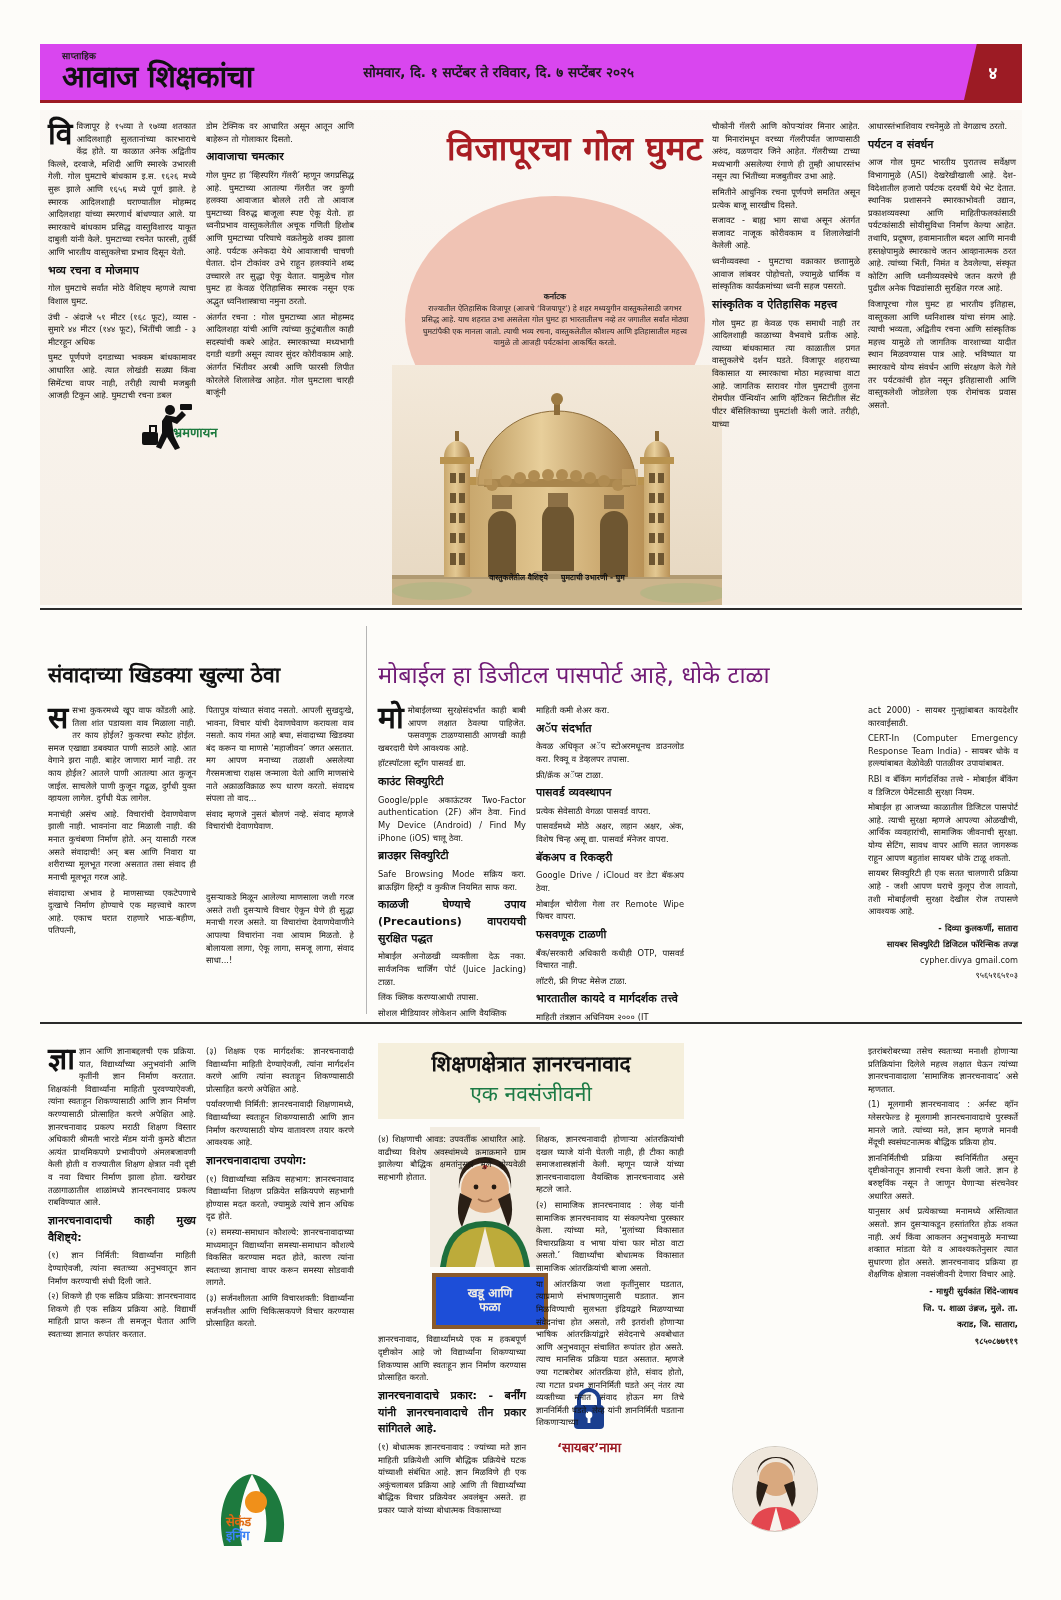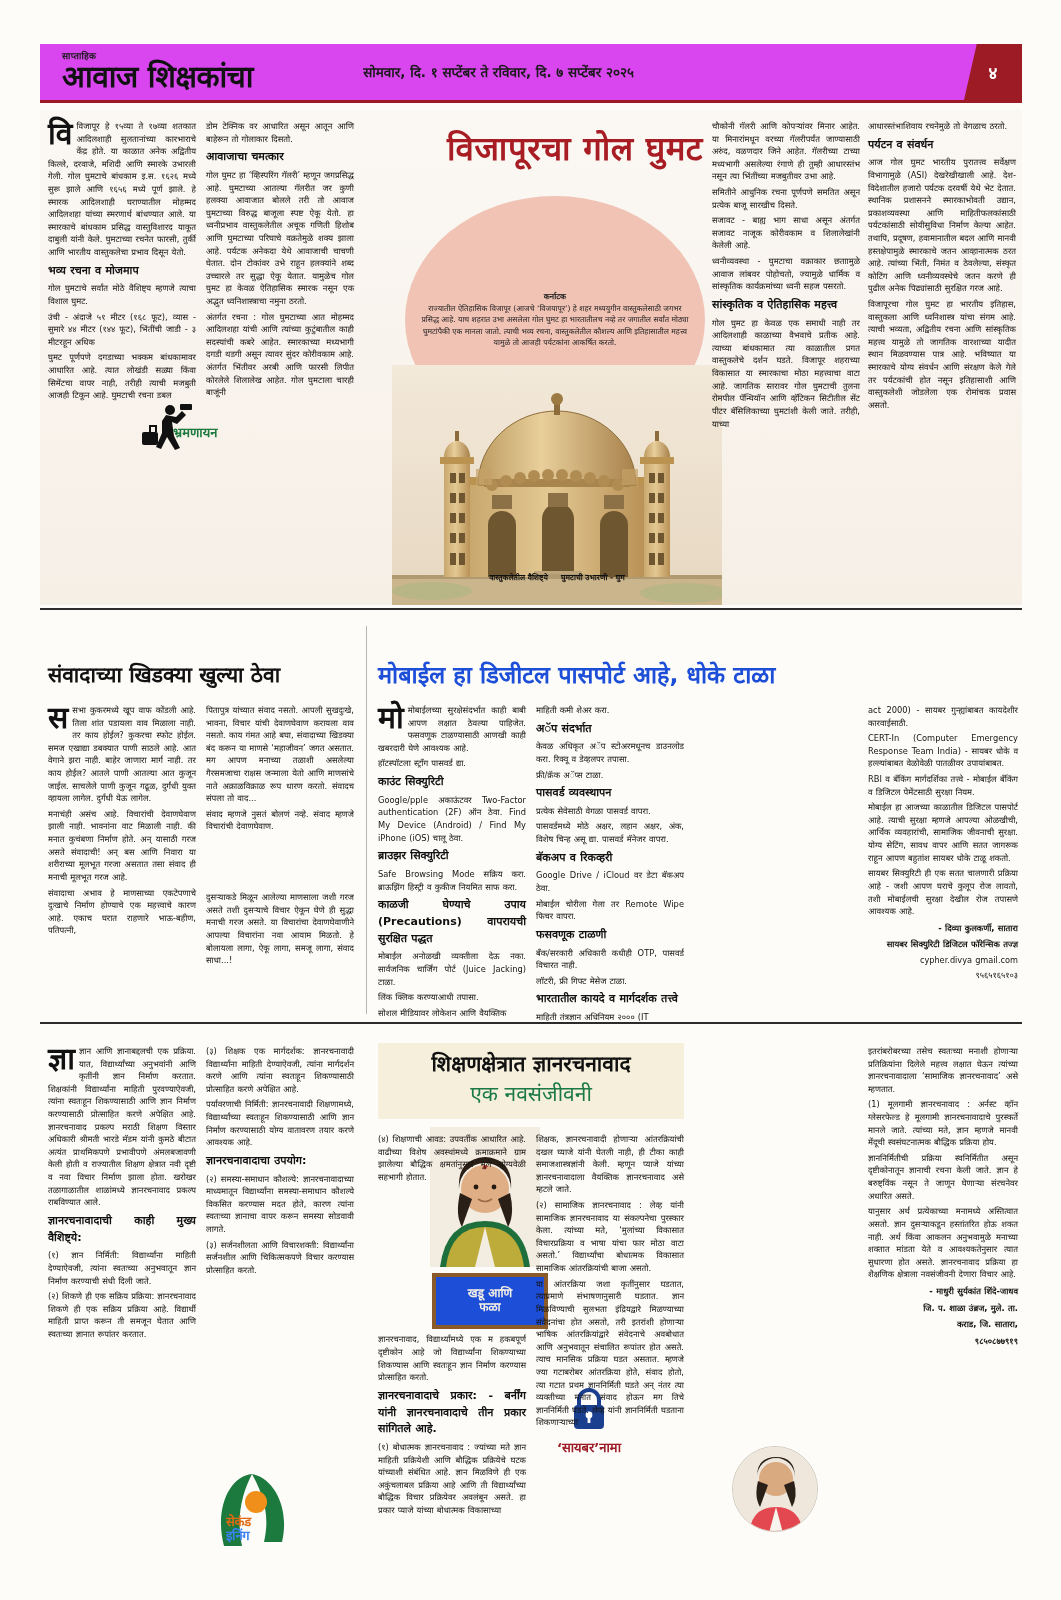--- a/index.html
+++ b/index.html
@@ -145,21 +145,21 @@
   
   .art2 { position: absolute; left: 40px; top: 620px; width: 982px; height: 400px; margin-top: 40px; }
   .art2-h1 {
     position: absolute; left: 8px; top: 0;
     font-family: "DejaVu Sans", sans-serif;
     font-size: 21px; font-weight: bold; color: #111;
   }
   .art2-h2 {
     position: absolute; left: 338px; top: -2px;
     font-family: "DejaVu Sans", sans-serif;
-    font-size: 23.5px; font-weight: bold; color: #1d4ed8;
+    font-size: 23.5px; font-weight: normal; color: #701a75;
   }
   .a2c { position: absolute; top: 44px; }
   .a2c1 { left: 8px;   width: 148px; }
   .a2c2 { left: 166px; width: 148px; }
   .a2c3 { left: 338px; width: 148px; }
   .a2c4 { left: 496px; width: 148px; }
   .a2c6 { left: 828px; width: 150px; }
 
   .second-inning {
     position: absolute; left: 176px; top: 808px;
@@ -555,20 +555,21 @@
       <p><span class="dropcap">ज्ञा</span><span>ज्ञान आणि ज्ञानाबद्दलची एक प्रक्रिया. यात, विद्यार्थ्यांच्या अनुभवांनी आणि कृतींनी ज्ञान निर्माण करतात. शिक्षकांनी विद्यार्थ्यांना माहिती पुरवण्याऐवजी, त्यांना स्वतःहून शिकण्यासाठी आणि ज्ञान निर्माण करण्यासाठी प्रोत्साहित करणे अपेक्षित आहे. ज्ञानरचनावाद प्रकल्प मराठी शिक्षण विस्तार अधिकारी श्रीमती भारडे मॅडम यांनी कुमठे बीटात अत्यंत प्राथमिकपणे प्रभावीपणे अंमलबजावणी केली होती व राज्यातील शिक्षण क्षेत्रात नवी दृष्टी व नवा विचार निर्माण झाला होता. खरोखर तळागाळातील शाळांमध्ये ज्ञानरचनावाद प्रकल्प राबविण्यात आले.</span></p>
       <p class="sub-head">ज्ञानरचनावादाची काही मुख्य वैशिष्ट्ये:</p>
       <p>(१) ज्ञान निर्मिती: विद्यार्थ्यांना माहिती देण्याऐवजी, त्यांना स्वतःच्या अनुभवातून ज्ञान निर्माण करण्याची संधी दिली जाते.</p>
       <p>(२) शिकणे ही एक सक्रिय प्रक्रिया: ज्ञानरचनावाद शिकणे ही एक सक्रिय प्रक्रिया आहे. विद्यार्थी माहिती प्राप्त करून ती समजून घेतात आणि स्वतःच्या ज्ञानात रूपांतर करतात.</p>
     </div>
 
     <div class="a3c a3c2 col-text">
       <p>(३) शिक्षक एक मार्गदर्शक: ज्ञानरचनावादी विद्यार्थ्यांना माहिती देण्याऐवजी, त्यांना मार्गदर्शन करणे आणि त्यांना स्वतःहून शिकण्यासाठी प्रोत्साहित करणे अपेक्षित आहे.</p>
       <p>पर्यावरणाची निर्मिती: ज्ञानरचनावादी शिक्षणामध्ये, विद्यार्थ्यांच्या स्वतःहून शिकण्यासाठी आणि ज्ञान निर्माण करण्यासाठी योग्य वातावरण तयार करणे आवश्यक आहे.</p>
       <p class="sub-head">ज्ञानरचनावादाचा उपयोग:</p>
+      <p>(१) विद्यार्थ्यांच्या सक्रिय सहभाग: ज्ञानरचनावाद विद्यार्थ्यांना शिक्षण प्रक्रियेत सक्रियपणे सहभागी होण्यास मदत करतो, ज्यामुळे त्यांचे ज्ञान अधिक दृढ होते.</p>
       <p>(२) समस्या-समाधान कौशल्ये: ज्ञानरचनावादाच्या माध्यमातून विद्यार्थ्यांना समस्या-समाधान कौशल्ये विकसित करण्यास मदत होते, कारण त्यांना स्वतःच्या ज्ञानाचा वापर करून समस्या सोडवावी लागते.</p>
       <p>(३) सर्जनशीलता आणि विचारशक्ती: विद्यार्थ्यांना सर्जनशील आणि चिकित्सकपणे विचार करण्यास प्रोत्साहित करतो.</p>
     </div>
 
     <div class="a3c a3c3 col-text">
       <p>(४) शिक्षणाची आवड: उपवर्तीक आधारित आहे. वाढीच्या विशेष अवस्थांमध्ये क्रमाक्रमाने ग्राम झालेल्या बौद्धिक क्षमतांनुसार मुले योग्यवेळी सहभागी होतात.</p>
       <p style="margin-top:150px">ज्ञानरचनावाद, विद्यार्थ्यांमध्ये एक म हकबपूर्ण दृष्टीकोन आहे जो विद्यार्थ्यांना शिकण्याच्या शिकण्यास आणि स्वतःहून ज्ञान निर्माण करण्यास प्रोत्साहित करतो.</p>
       <p class="sub-head">ज्ञानरचनावादाचे प्रकार: - बर्नींग यांनी ज्ञानरचनावादाचे तीन प्रकार सांगितले आहे.</p>
       <p>(१) बोधात्मक ज्ञानरचनावाद : ज्यांच्या मते ज्ञान माहिती प्रक्रियेशी आणि बौद्धिक प्रक्रियेचे घटक यांच्याशी संबंधित आहे. ज्ञान मिळविणे ही एक अकुंचलाबल प्रक्रिया आहे आणि ती विद्यार्थ्यांच्या बौद्धिक विचार प्रक्रियेवर अवलंबून असते. हा प्रकार प्याजे यांच्या बोधात्मक विकासाच्या</p>
     </div>

